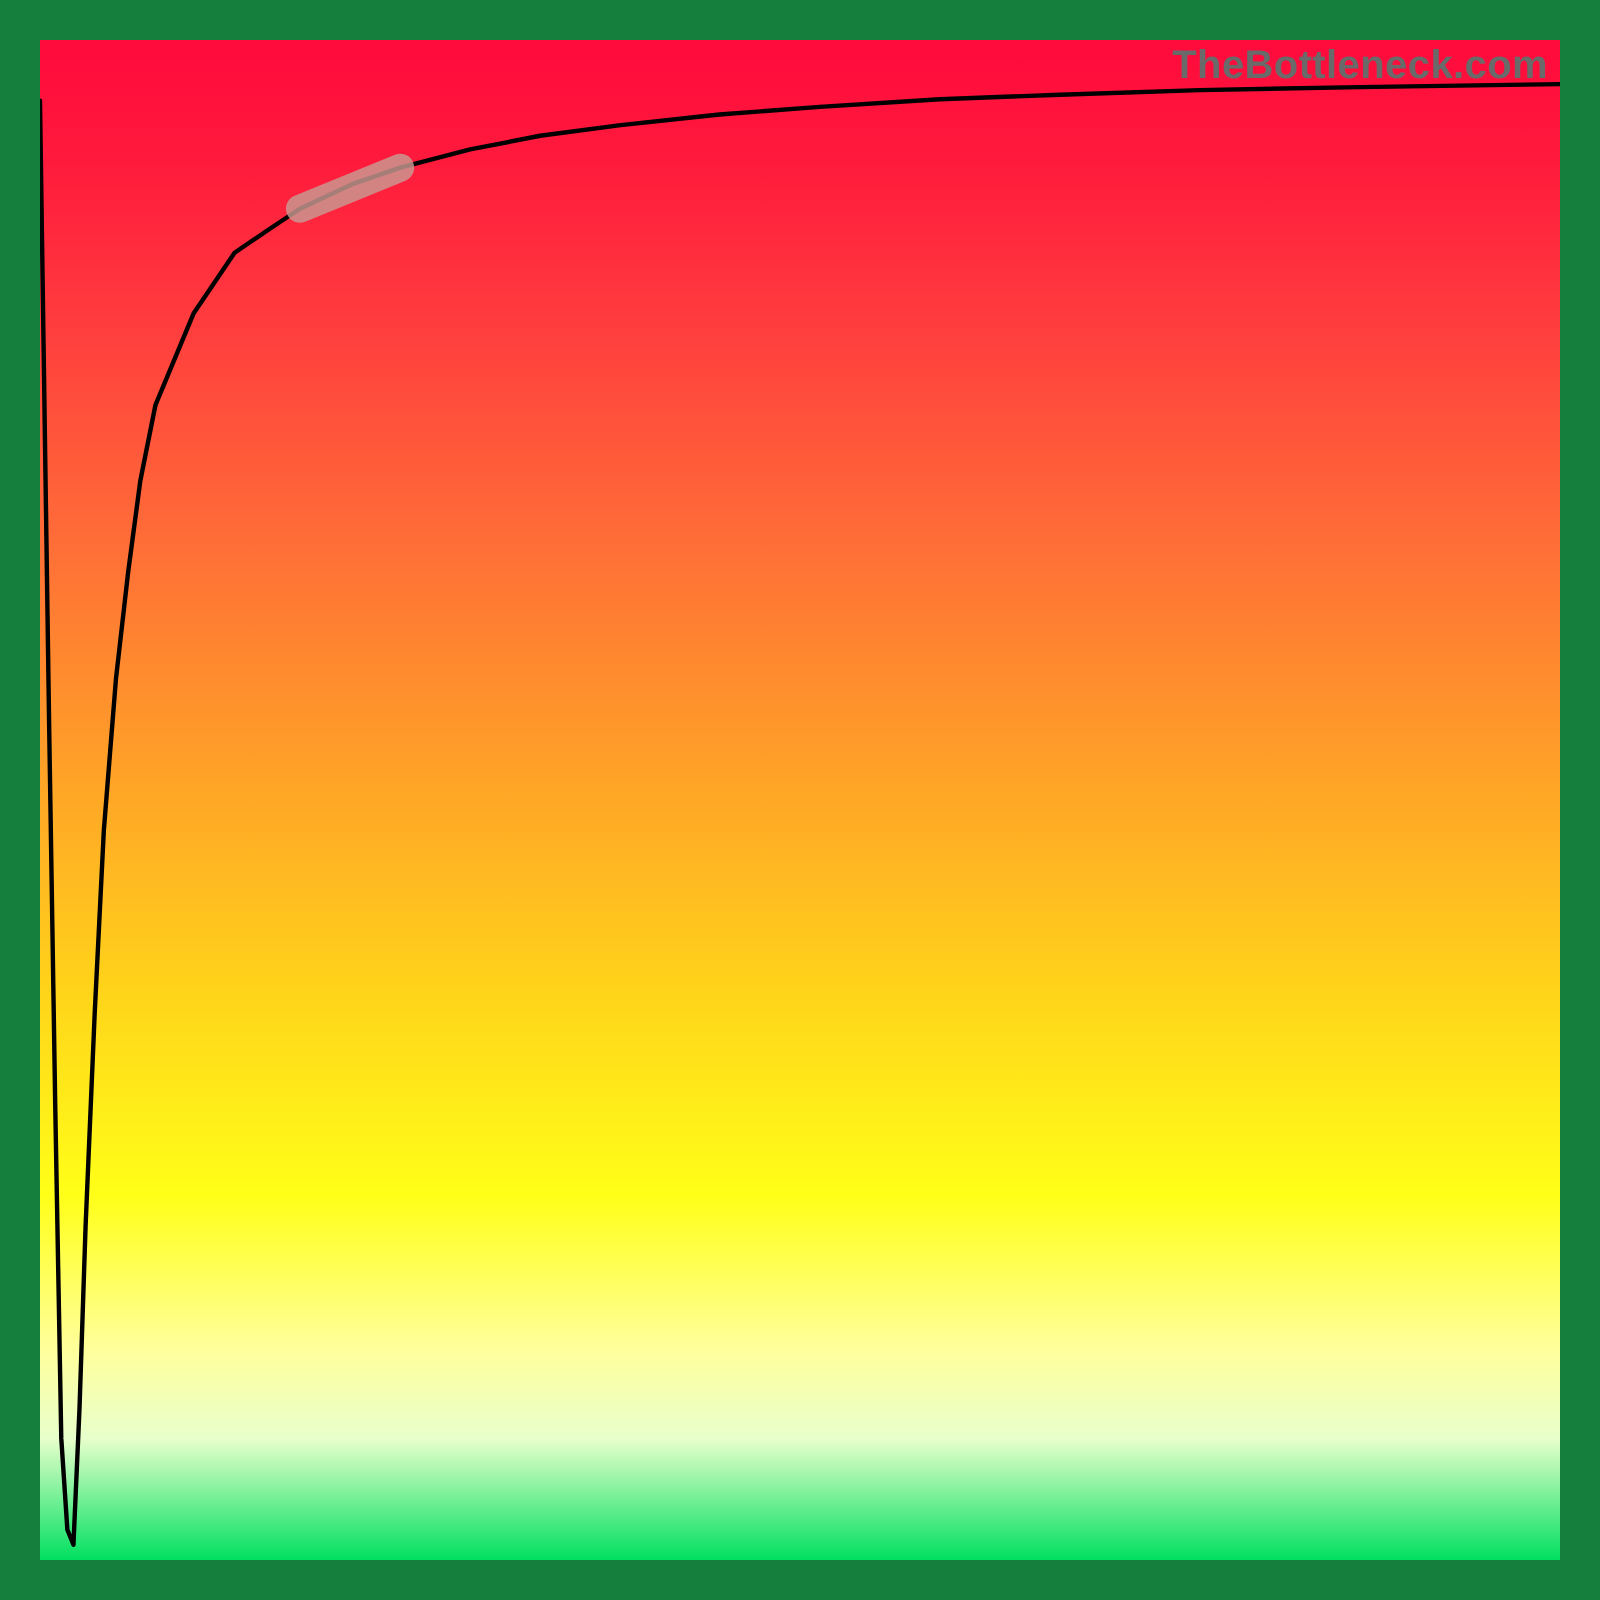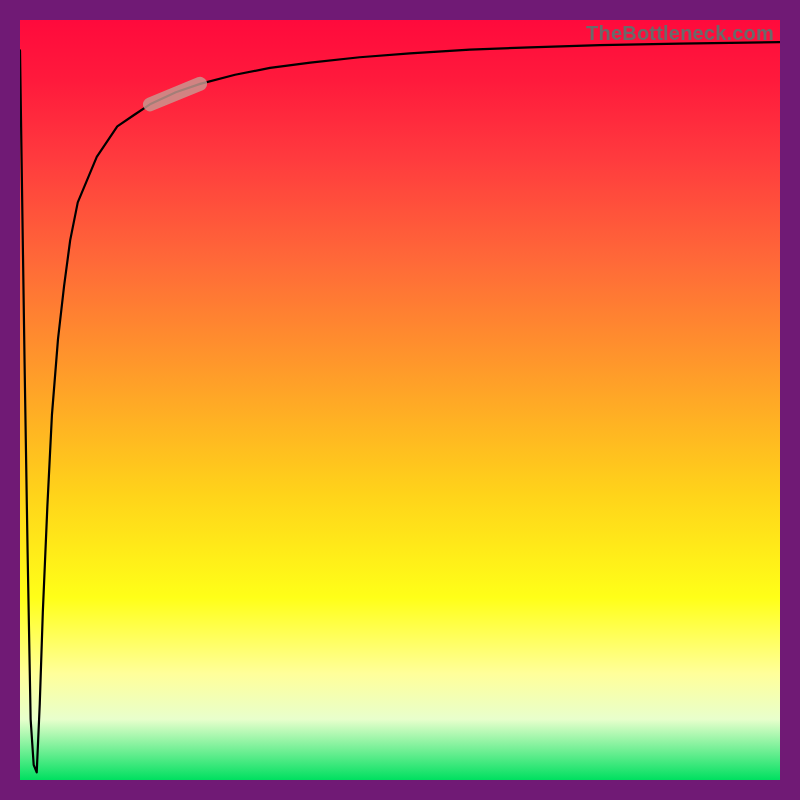--- a/index.html
+++ b/index.html
@@ -7,21 +7,21 @@
     padding: 0;
     width: 800px;
     height: 800px;
     background: #000;
     font-family: Arial, Helvetica, sans-serif;
   }
   .stage {
     position: relative;
     width: 800px;
     height: 800px;
-    background: #701a75;
+    background: #15803d;
   }
   .plot {
     position: absolute;
     left: 20px;
     top: 20px;
     width: 760px;
     height: 760px;
     background: linear-gradient(to bottom,
       #ff0a3c 0%,
       #ff1a3c 8%,

